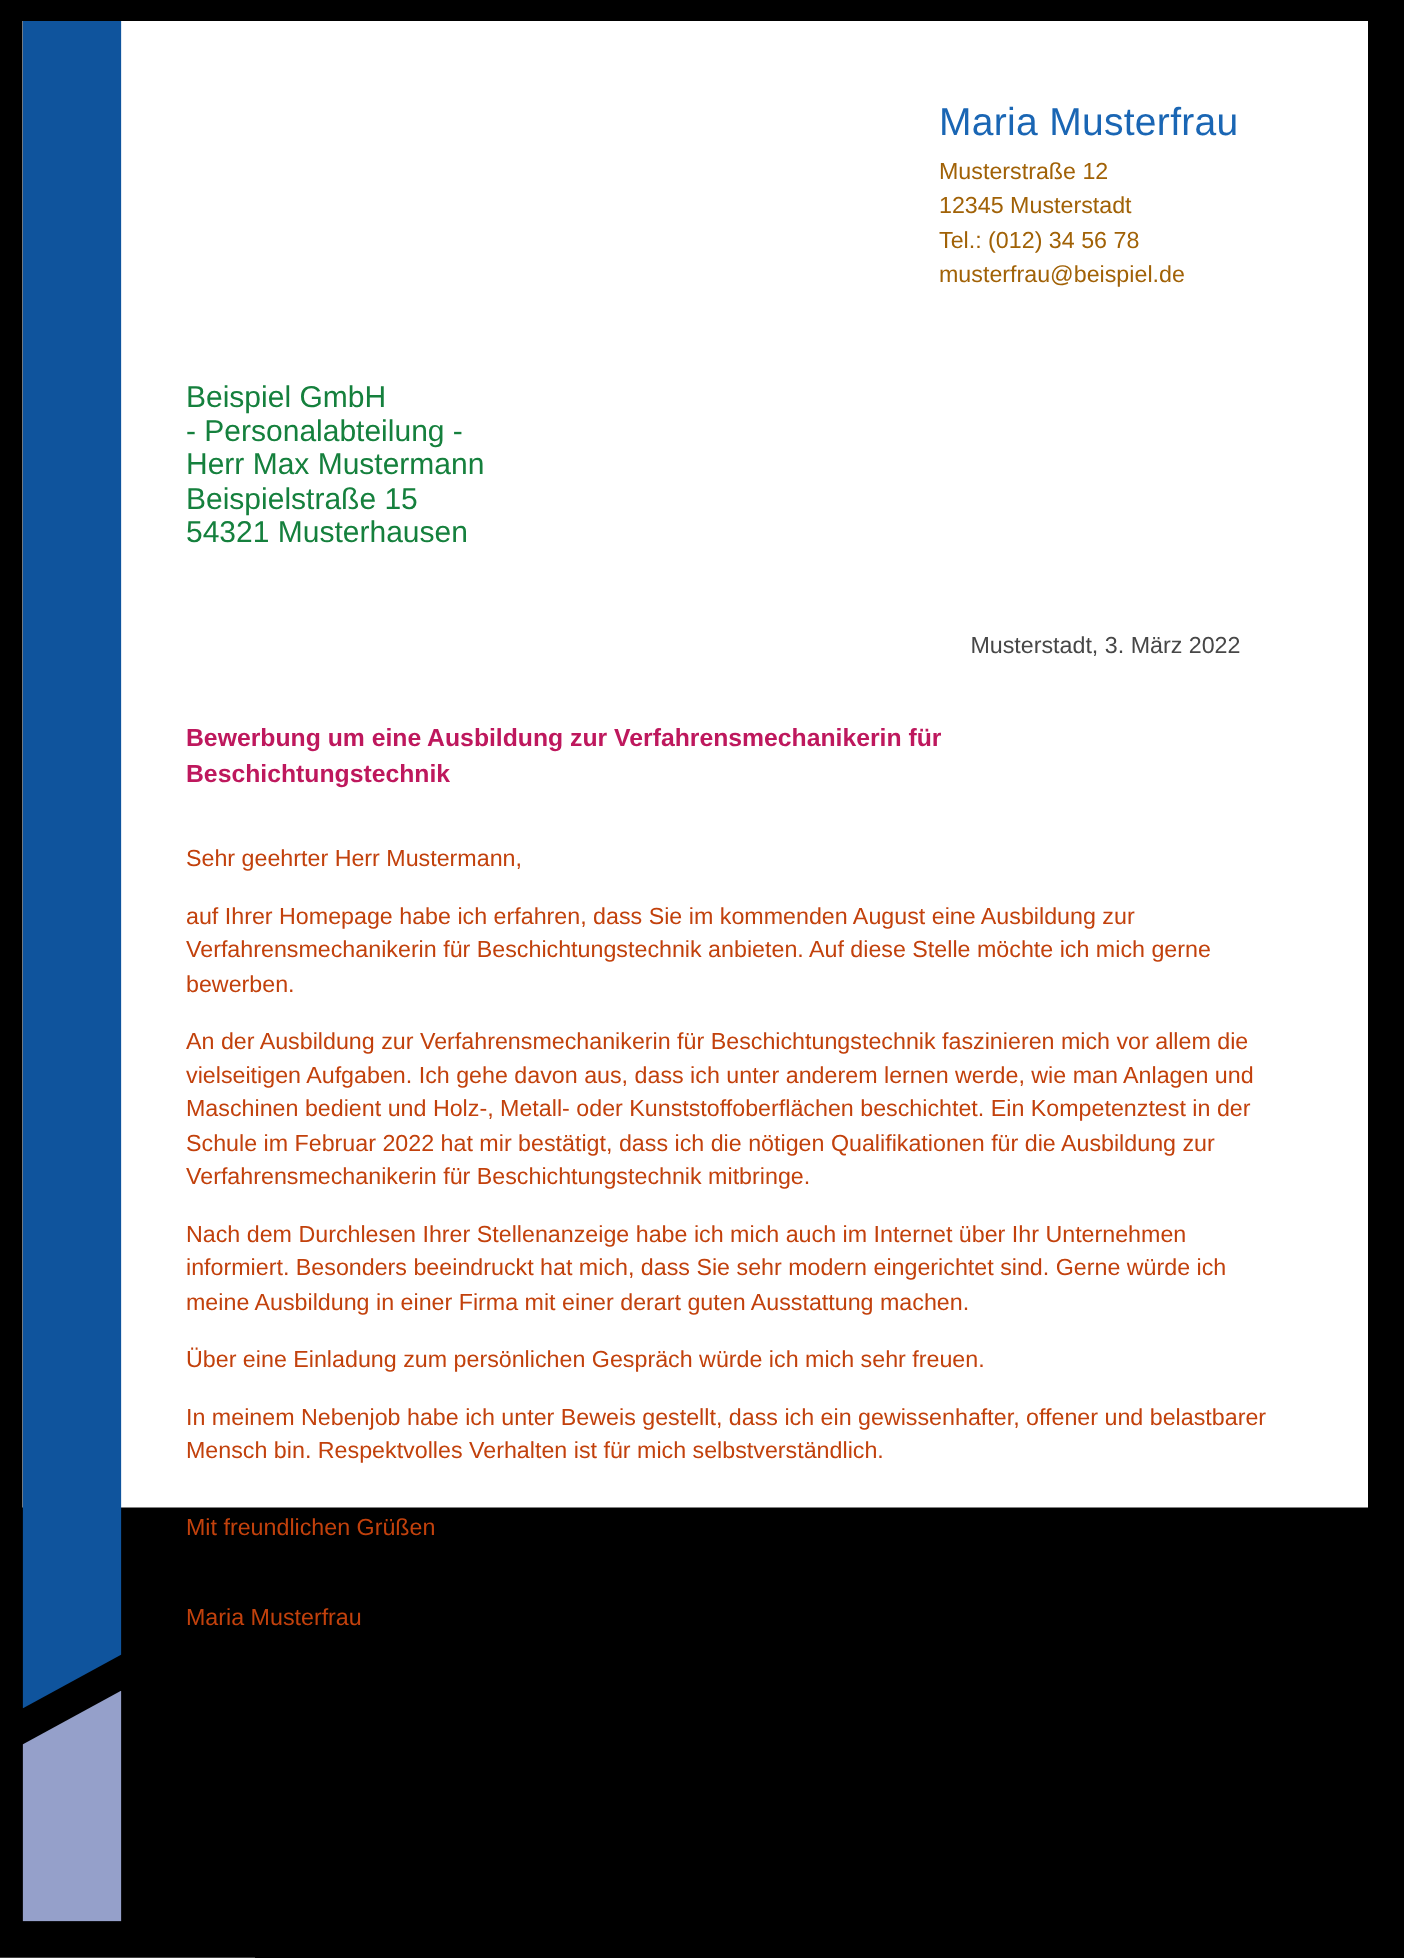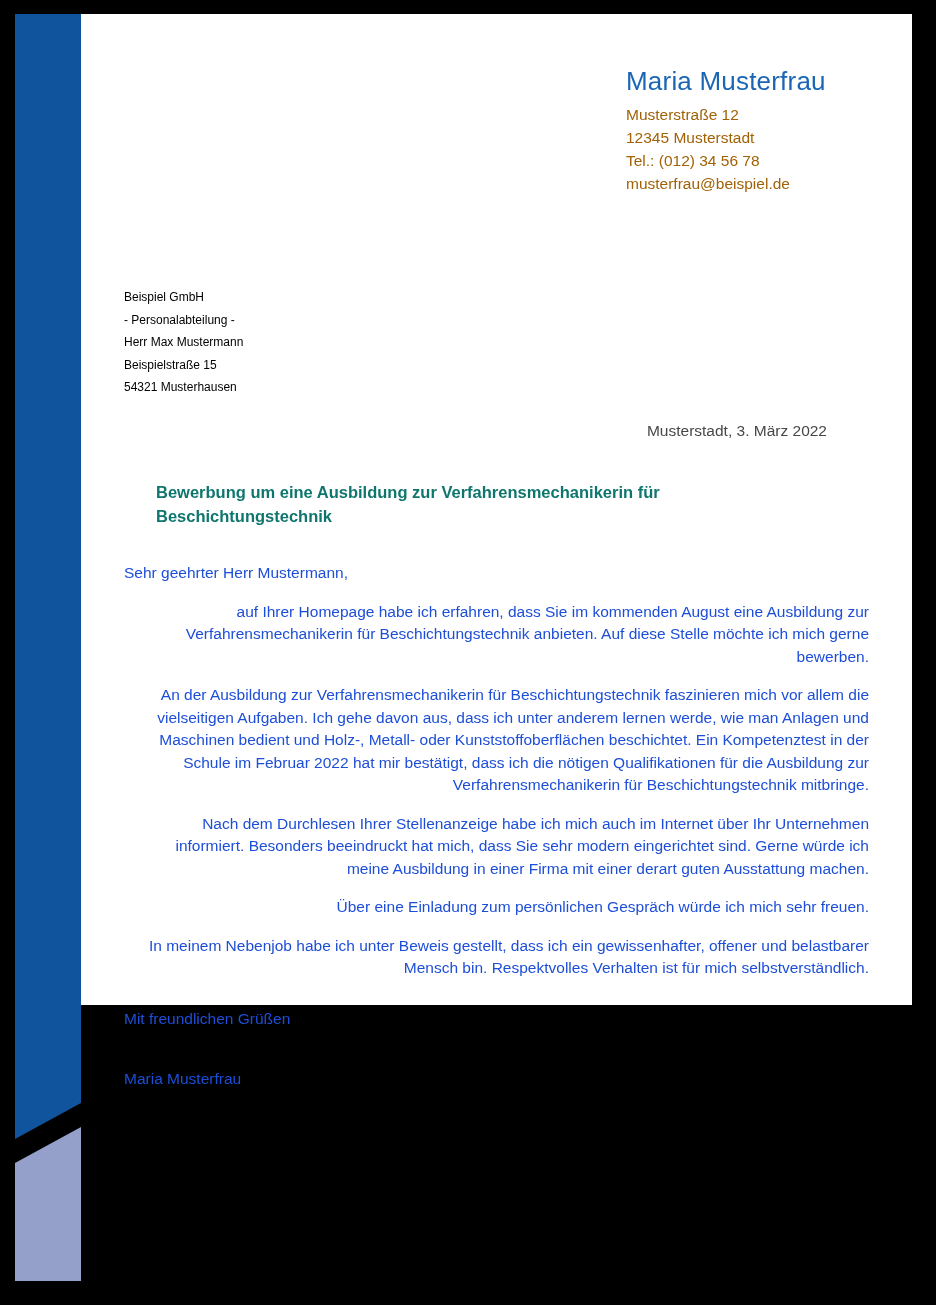--- a/index.html
+++ b/index.html
@@ -47,58 +47,56 @@
     margin-top: 5px;
     font-size: 15.5px;
     line-height: 23px;
     color: #a16207;
     white-space: pre;
   }
   
   .recipient {
     position: absolute;
     left: 109px; top: 240px;
-    font-size: 12px;
+    font-size: 20px;
     line-height: 22.6px;
-    color: #000000;
+    color: #15803d;
     white-space: pre;
-    margin-top: 32px;
   }
   
   .dateline {
     position: absolute;
     top: 408px;
     right: 85px;
     font-size: 15.5px;
     color: #474747;
     text-align: center;
   }
   
   .subject {
     position: absolute;
     left: 109px; top: 467px;
     font-size: 16.5px;
     font-weight: bold;
     line-height: 23.5px;
-    color: #0f766e;
+    color: #be185d;
     white-space: pre;
-    margin-left: 32px;
   }
   
   .letter-body {
     position: absolute;
     left: 109px; top: 548px;
     width: 745px;
     font-size: 15.5px;
     line-height: 22.5px;
-    color: #1d4ed8;
+    color: #c2410c;
   }
   .letter-body > div { white-space: pre; }
   .salutation { margin-bottom: 16px; }
-  .para { margin-bottom: 16px; text-align: right; }
+  .para { margin-bottom: 16px; }
   .closing { margin-top: 28px; }
   .signature { margin-top: 38px; }
 </style>
 </head>
 <body>
 
 <div class="page">
 
   <div class="accent-dark"></div>
   <div class="accent-light"></div>

